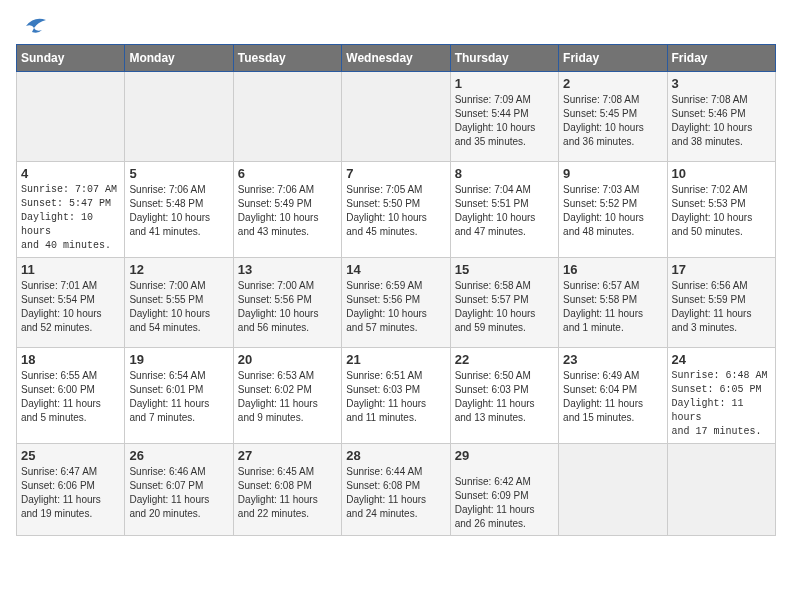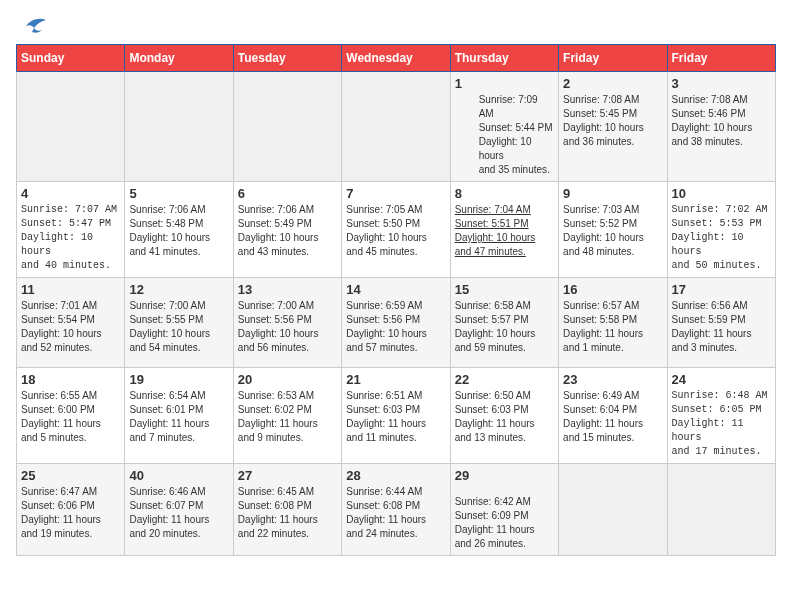--- a/index.html
+++ b/index.html
@@ -33,21 +33,21 @@
       font-size: 16px;
       color: #555;
       font-weight: normal;
     }
     table {
       width: 100%;
       border-collapse: collapse;
       font-size: 11px;
     }
     thead tr th {
-      background-color: #ef4444;
+      background-color: #737373;
       color: #fff;
       padding: 6px 4px;
       text-align: left;
       font-size: 12px;
       font-weight: bold;
       border: 1px solid #2a5a9f;
     }
     tbody tr td {
       border: 1px solid #ccc;
       padding: 4px 4px;
@@ -114,21 +114,21 @@
       </tr>
   </thead>
   <tbody id="calendar-body">
   <tr>
         <td class="empty-cell"></td>
         <td class="empty-cell"></td>
         <td class="empty-cell"></td>
         <td class="empty-cell"></td>
         <td>
           <span class="day-number">1</span>
-          <div class="day-info" style="white-space: pre-line; margin-left: 24px;">Sunrise: 7:09 AM
+          <div class="day-info" style="white-space: pre-line;">Sunrise: 7:09 AM
 Sunset: 5:44 PM
 Daylight: 10 hours
 and 35 minutes.</div>
         </td>
         <td>
           <span class="day-number">2</span>
           <div class="day-info" style="white-space: pre-line;">Sunrise: 7:08 AM
 Sunset: 5:45 PM
 Daylight: 10 hours
 and 36 minutes.</div>
@@ -165,35 +165,35 @@
         </td>
         <td>
           <span class="day-number">7</span>
           <div class="day-info" style="white-space: pre-line;">Sunrise: 7:05 AM
 Sunset: 5:50 PM
 Daylight: 10 hours
 and 45 minutes.</div>
         </td>
         <td>
           <span class="day-number">8</span>
-          <div class="day-info" style="white-space: pre-line; text-decoration: underline;">Sunrise: 7:04 AM
+          <div class="day-info" style="white-space: pre-line;">Sunrise: 7:04 AM
 Sunset: 5:51 PM
 Daylight: 10 hours
 and 47 minutes.</div>
         </td>
         <td>
           <span class="day-number">9</span>
           <div class="day-info" style="white-space: pre-line;">Sunrise: 7:03 AM
 Sunset: 5:52 PM
 Daylight: 10 hours
 and 48 minutes.</div>
         </td>
         <td>
           <span class="day-number">10</span>
-          <div class="day-info" style="white-space: pre-line; font-family: Liberation Mono, monospace;">Sunrise: 7:02 AM
+          <div class="day-info" style="white-space: pre-line;">Sunrise: 7:02 AM
 Sunset: 5:53 PM
 Daylight: 10 hours
 and 50 minutes.</div>
         </td>
       </tr>
       <tr>
         <td>
           <span class="day-number">11</span>
           <div class="day-info" style="white-space: pre-line;">Sunrise: 7:01 AM
 Sunset: 5:54 PM
@@ -296,21 +296,21 @@
       </tr>
       <tr>
         <td>
           <span class="day-number">25</span>
           <div class="day-info" style="white-space: pre-line;">Sunrise: 6:47 AM
 Sunset: 6:06 PM
 Daylight: 11 hours
 and 19 minutes.</div>
         </td>
         <td>
-          <span class="day-number">40</span>
+          <span class="day-number">26</span>
           <div class="day-info" style="white-space: pre-line;">Sunrise: 6:46 AM
 Sunset: 6:07 PM
 Daylight: 11 hours
 and 20 minutes.</div>
         </td>
         <td>
           <span class="day-number">27</span>
           <div class="day-info" style="white-space: pre-line;">Sunrise: 6:45 AM
 Sunset: 6:08 PM
 Daylight: 11 hours

